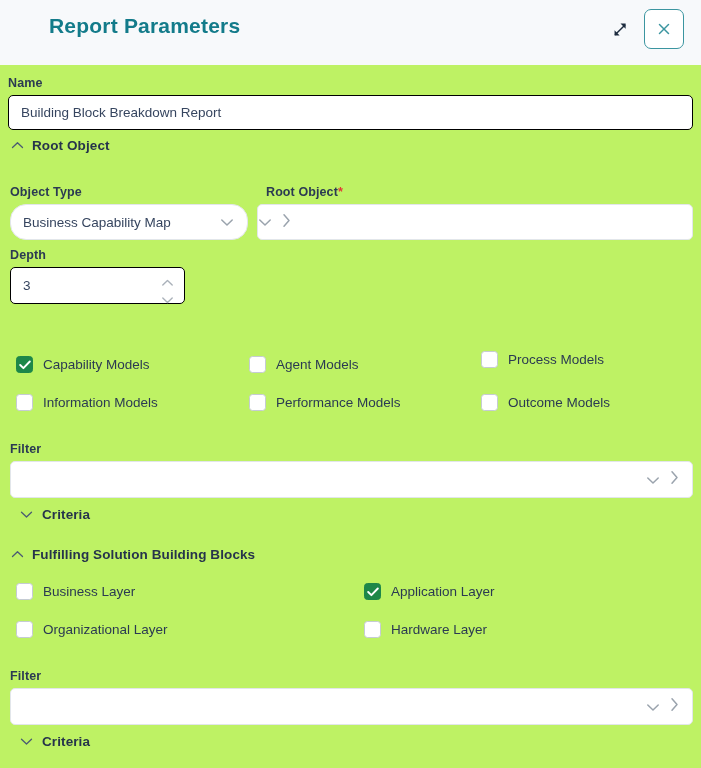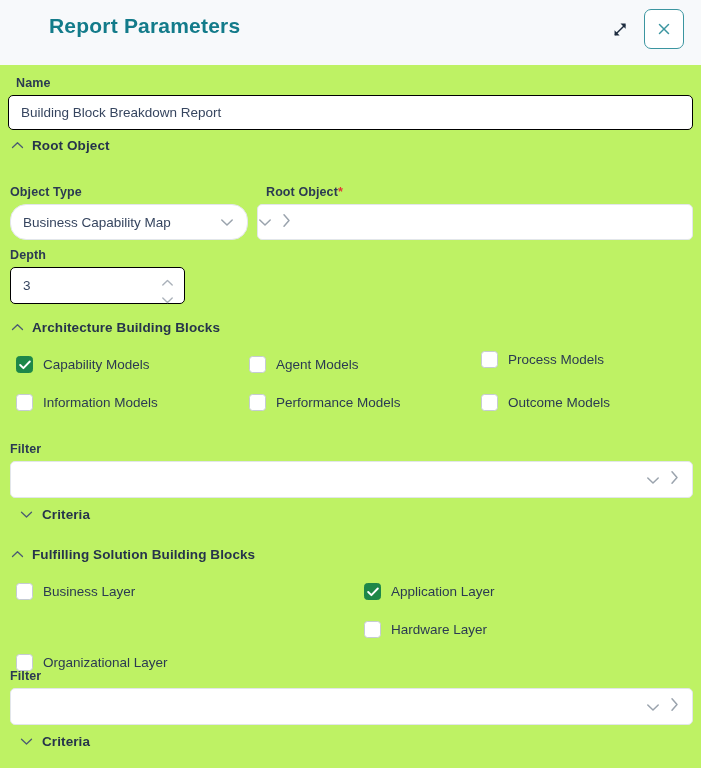--- a/index.html
+++ b/index.html
@@ -106,21 +106,21 @@
         <svg width="16" height="16" viewBox="0 0 16 16">
           <g stroke="#3b95a0" stroke-width="1.5" stroke-linecap="round">
             <line x1="3.5" y1="3.5" x2="12.5" y2="12.5"></line>
             <line x1="12.5" y1="3.5" x2="3.5" y2="12.5"></line>
           </g>
         </svg>
       </div>
     </div>
   </div>
 
-  <div class="abs field-label" style="left:16px; top:76px;">Name</div>
+  <div class="abs field-label" style="left:8px; top:76px;">Name</div>
   <div class="abs txt-input" style="left:8px; top:95px; width:685px; height:35px;">
     <span>Building Block Breakdown Report</span>
   </div>
 
   <div class="abs section-head" style="left:2px; top:138px;">
     <span class="section-caret">
       <svg width="13" height="9" viewBox="0 0 13 9">
         <polyline points="1.5,6.5 6.5,1.8 11.5,6.5" fill="none" stroke="#4a5a73" stroke-width="1.3" stroke-linecap="round" stroke-linejoin="round"></polyline>
       </svg>
     </span>
@@ -167,28 +167,20 @@
         </svg>
       </span>
       <span>
         <svg width="13" height="8" viewBox="0 0 13 8">
           <polyline points="1.8,2 6.5,6.4 11.2,2" fill="none" stroke="#aab1ba" stroke-width="1.4" stroke-linecap="round" stroke-linejoin="round"></polyline>
         </svg>
       </span>
     </span>
   </div>
 
-  <div class="abs section-head" style="left:2px; top:320px;">
-    <span class="section-caret">
-      <svg width="13" height="9" viewBox="0 0 13 9">
-        <polyline points="1.5,6.5 6.5,1.8 11.5,6.5" fill="none" stroke="#4a5a73" stroke-width="1.3" stroke-linecap="round" stroke-linejoin="round"></polyline>
-      </svg>
-    </span>
-    <span class="section-title">Architecture Building Blocks</span>
-  </div>
 
   <div class="abs" id="arch-cbs" style="left:0; top:0;">
       <div class="cb-item abs" style="left: 16px; top: 356px;">
         <span class="cb-box checked">
           <svg width="12" height="10" viewBox="0 0 12 10">
             <polyline points="1.2,5 4.4,8.2 10.8,1.5" fill="none" stroke="#ffffff" stroke-width="1.9" stroke-linecap="round" stroke-linejoin="round"></polyline>
           </svg>
         </span>
         <span class="cb-label">Capability Models</span>
       </div>
@@ -255,21 +247,21 @@
         <span class="cb-label">Business Layer</span>
       </div>
       <div class="cb-item abs" style="left: 364px; top: 583px;">
         <span class="cb-box checked">
           <svg width="12" height="10" viewBox="0 0 12 10">
             <polyline points="1.2,5 4.4,8.2 10.8,1.5" fill="none" stroke="#ffffff" stroke-width="1.9" stroke-linecap="round" stroke-linejoin="round"></polyline>
           </svg>
         </span>
         <span class="cb-label">Application Layer</span>
       </div>
-      <div class="cb-item abs" style="left: 16px; top: 621px; margin-top: 33px;">
+      <div class="cb-item abs" style="left: 16px; top: 621px;">
         <span class="cb-box"></span>
         <span class="cb-label">Organizational Layer</span>
       </div>
       <div class="cb-item abs" style="left: 364px; top: 621px;">
         <span class="cb-box"></span>
         <span class="cb-label">Hardware Layer</span>
       </div>
     </div>
 
   <div class="abs field-label" style="left:10px; top:669px;">Filter</div>

